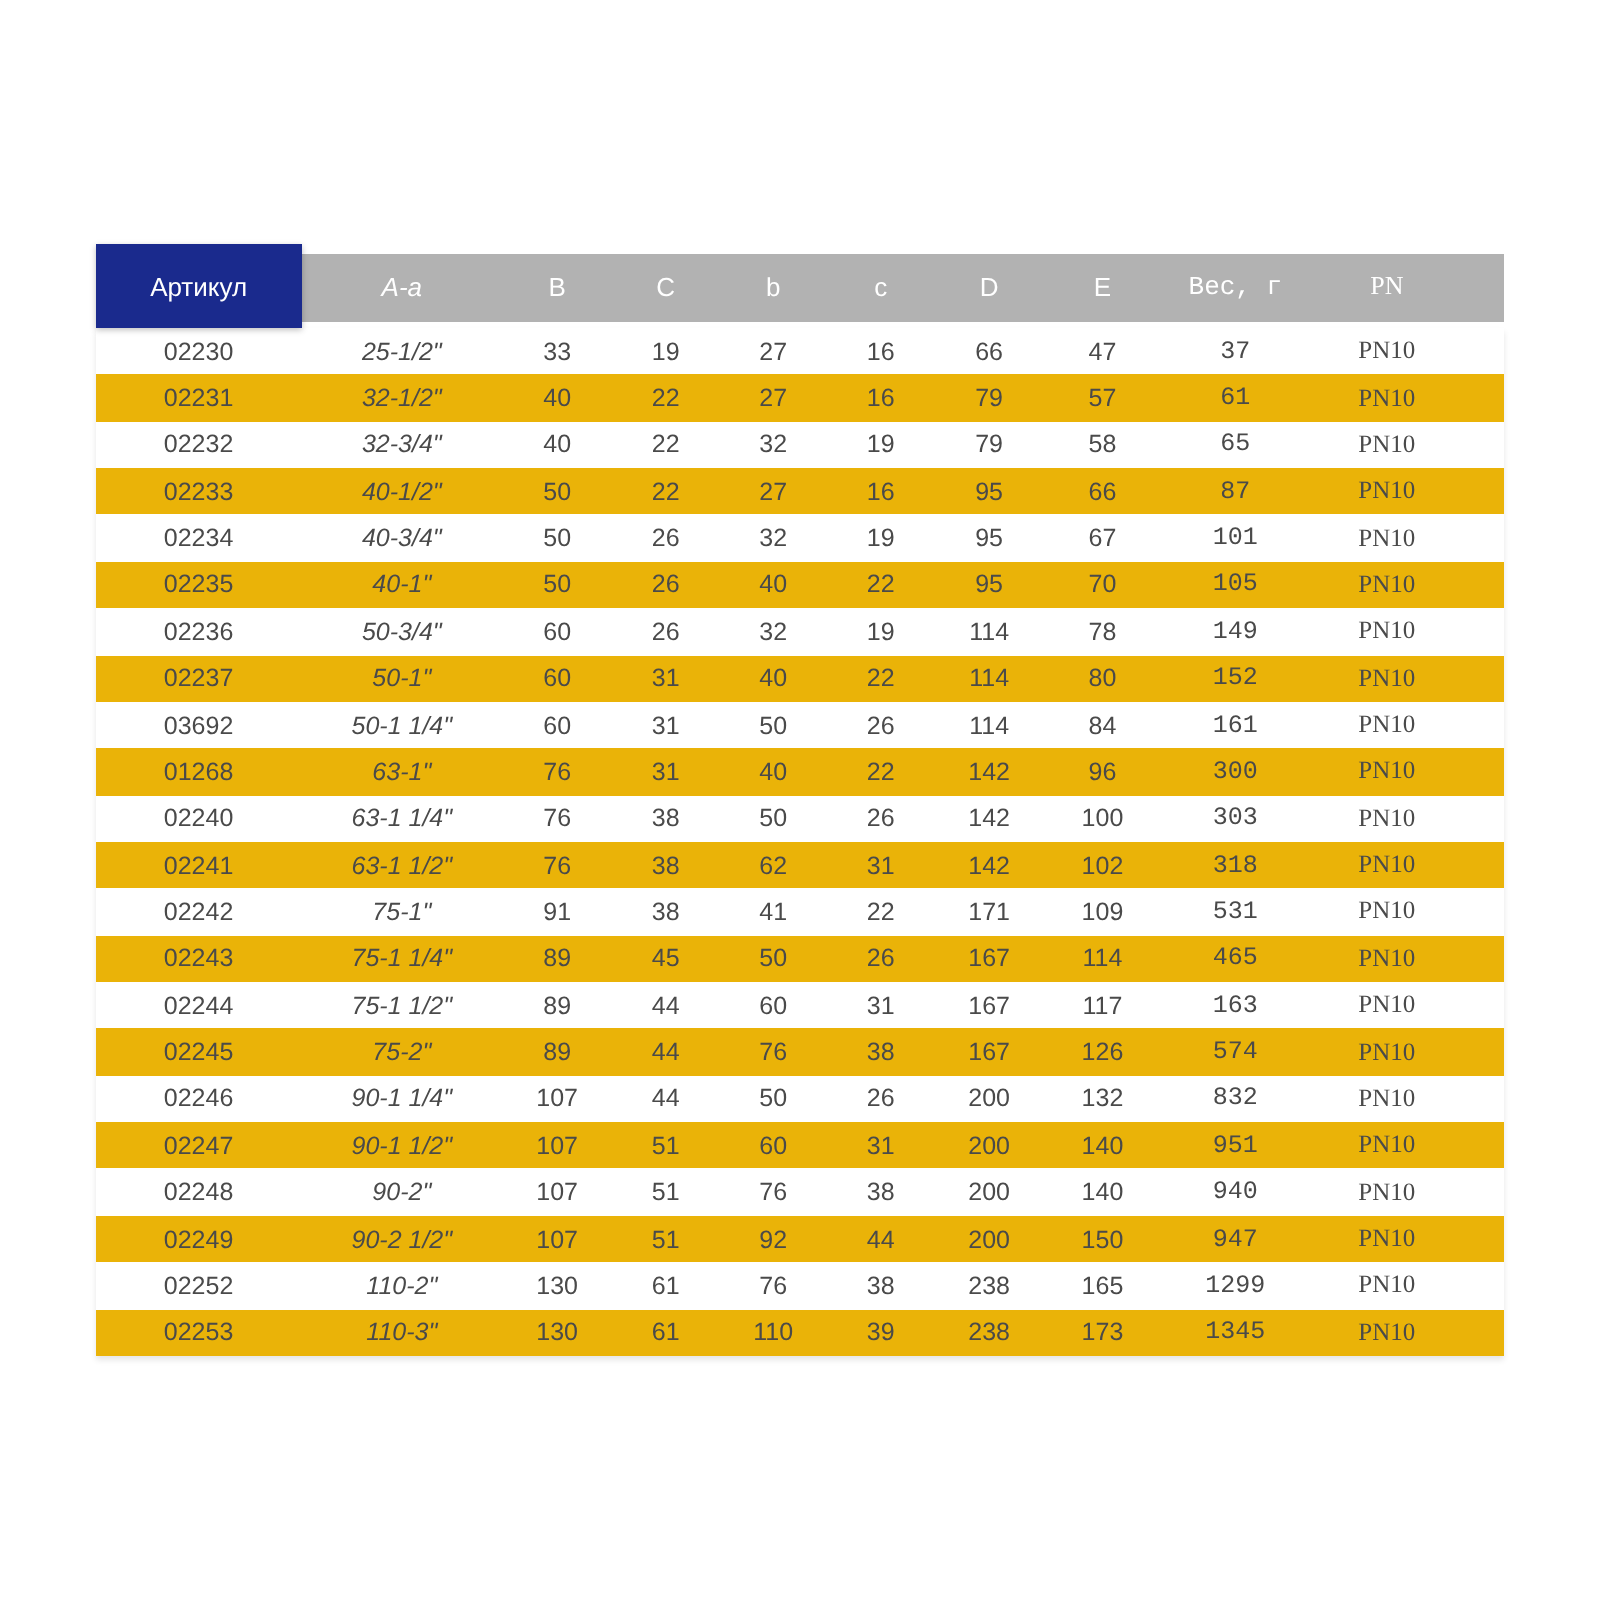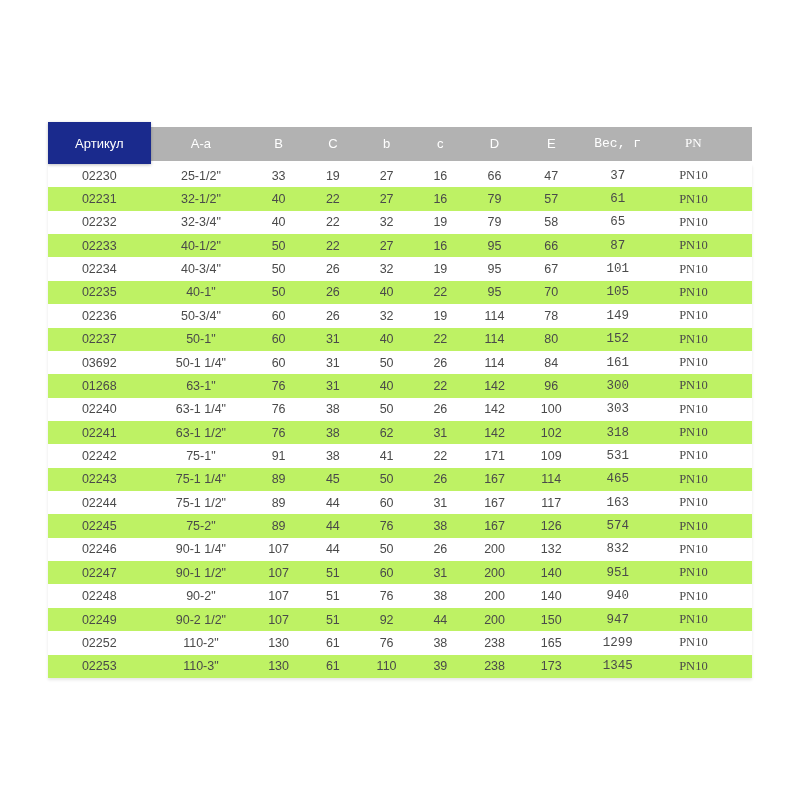--- a/index.html
+++ b/index.html
@@ -58,34 +58,34 @@
   .tbody {
     margin-top: 0;
     box-shadow: 0 2px 3px rgba(0,0,0,0.10);
   }
   .tr {
     display: flex;
     height: 23.36px;
     background: #ffffff;
   }
   .tr.alt {
-    background: #bef264;
+    background: #eab308;
   }
   .td {
     display: flex;
     align-items: center;
     justify-content: center;
     color: #4a4a4a;
     font-size: 12.5px;
     box-sizing: border-box;
     white-space: nowrap;
   }
   
   .c0 { width: 105px; }
-  .c1 { width: 103px; }
+  .c1 { width: 103px; font-style: italic; }
   .c2 { width: 56px; }
   .c3 { width: 55px; }
   .c4 { width: 55px; }
   .c5 { width: 55px; }
   .c6 { width: 56px; }
   .c7 { width: 60px; }
   .c8 { width: 76px; font-family: Liberation Mono, monospace; }
   .c9 { width: 99px; padding-right: 20px; font-family: Liberation Serif, serif; }
 </style>
 </head>

